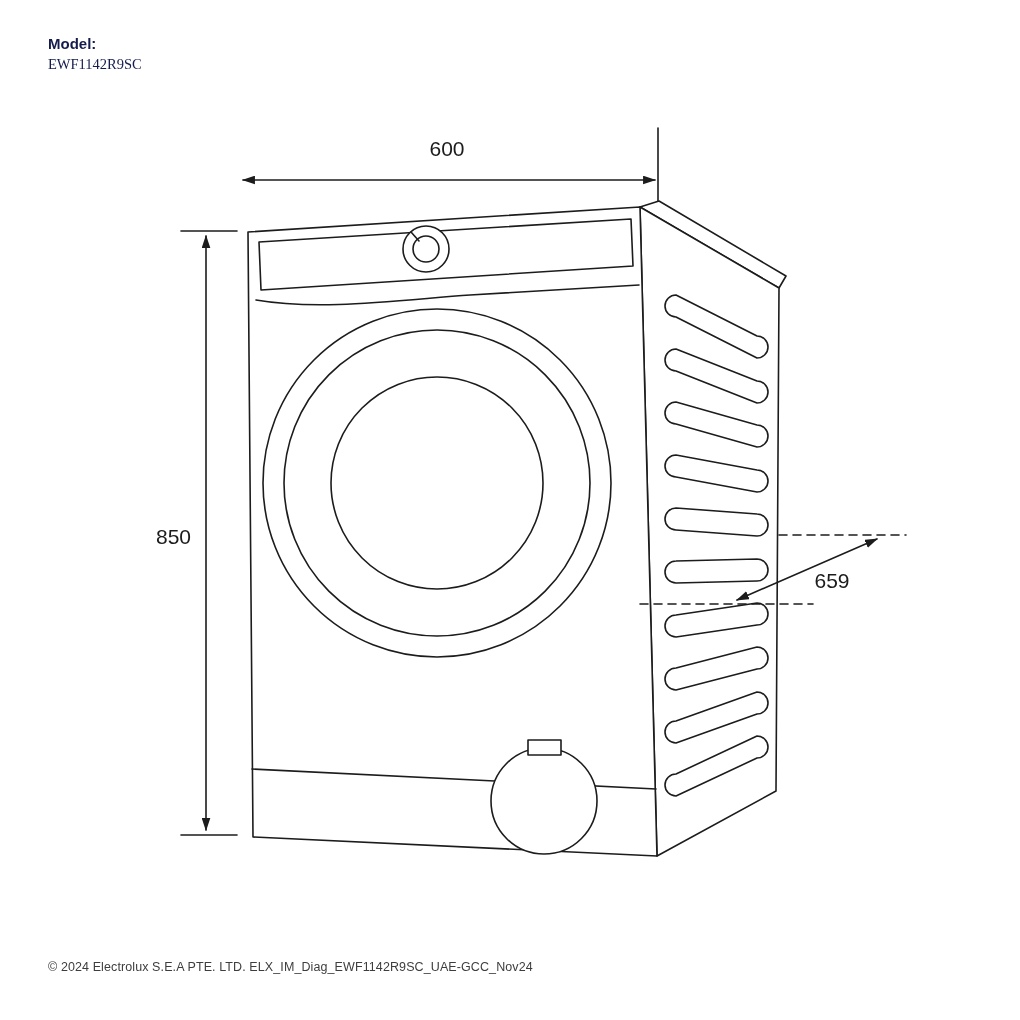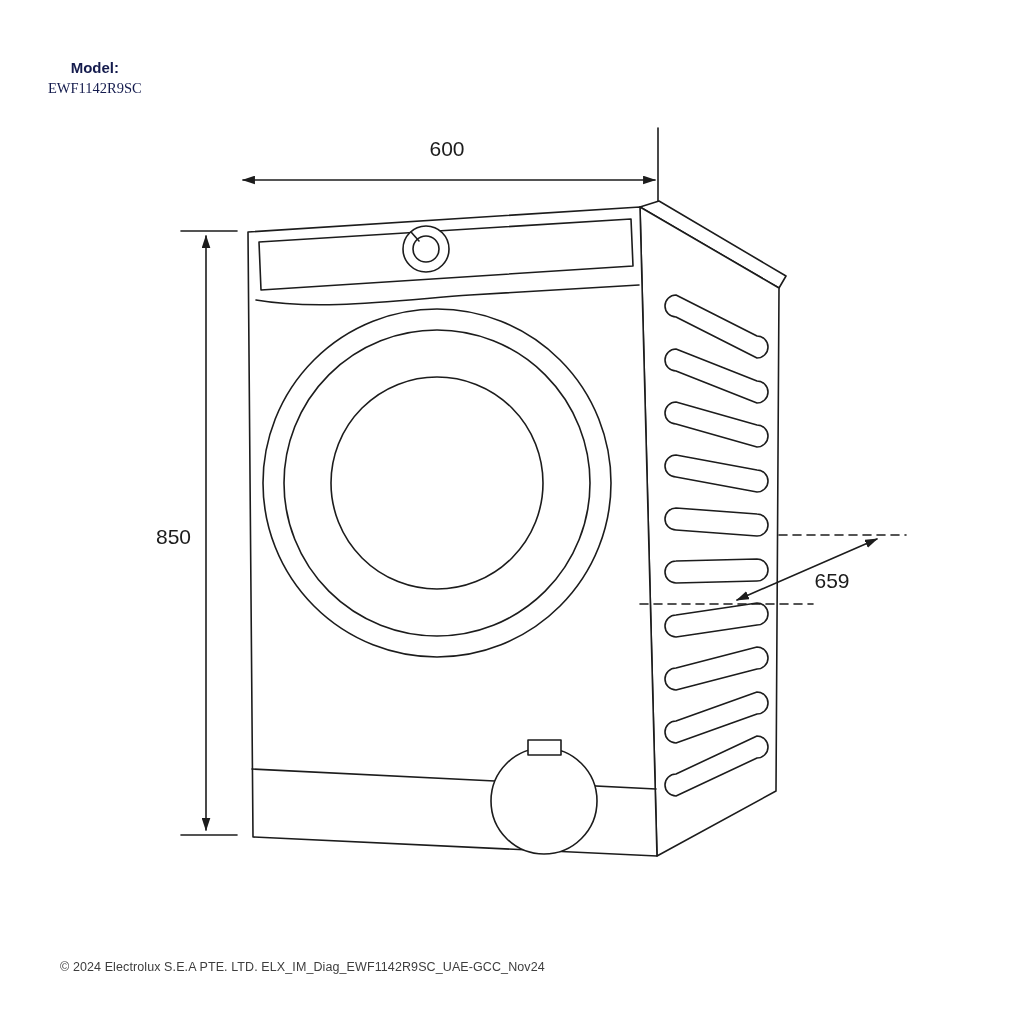--- a/index.html
+++ b/index.html
@@ -16,39 +16,38 @@
     overflow: hidden;
   }
   .canvas {
     position: absolute;
     inset: 0;
     background: #ffffff;
   }
   .model-block {
     position: absolute;
     left: 48px;
-    top: 58px;
+    top: 34px;
     line-height: 1.35;
-    text-align: center;
   }
   .model-label {
     font-size: 15px;
     font-weight: 700;
     color: #141B4D;
   }
   .model-number {
     font-size: 14.5px;
     font-weight: 400;
     color: #141B4D;
     margin-top: 1px;
     font-family: Liberation Serif, serif;
   }
   .footer {
     position: absolute;
-    left: 60px;
+    left: 48px;
     top: 960px;
     font-size: 12.5px;
     color: #3d3d3d;
     letter-spacing: 0.1px;
   }
   svg.diagram {
     position: absolute;
     left: 0;
     top: 0;
   }

